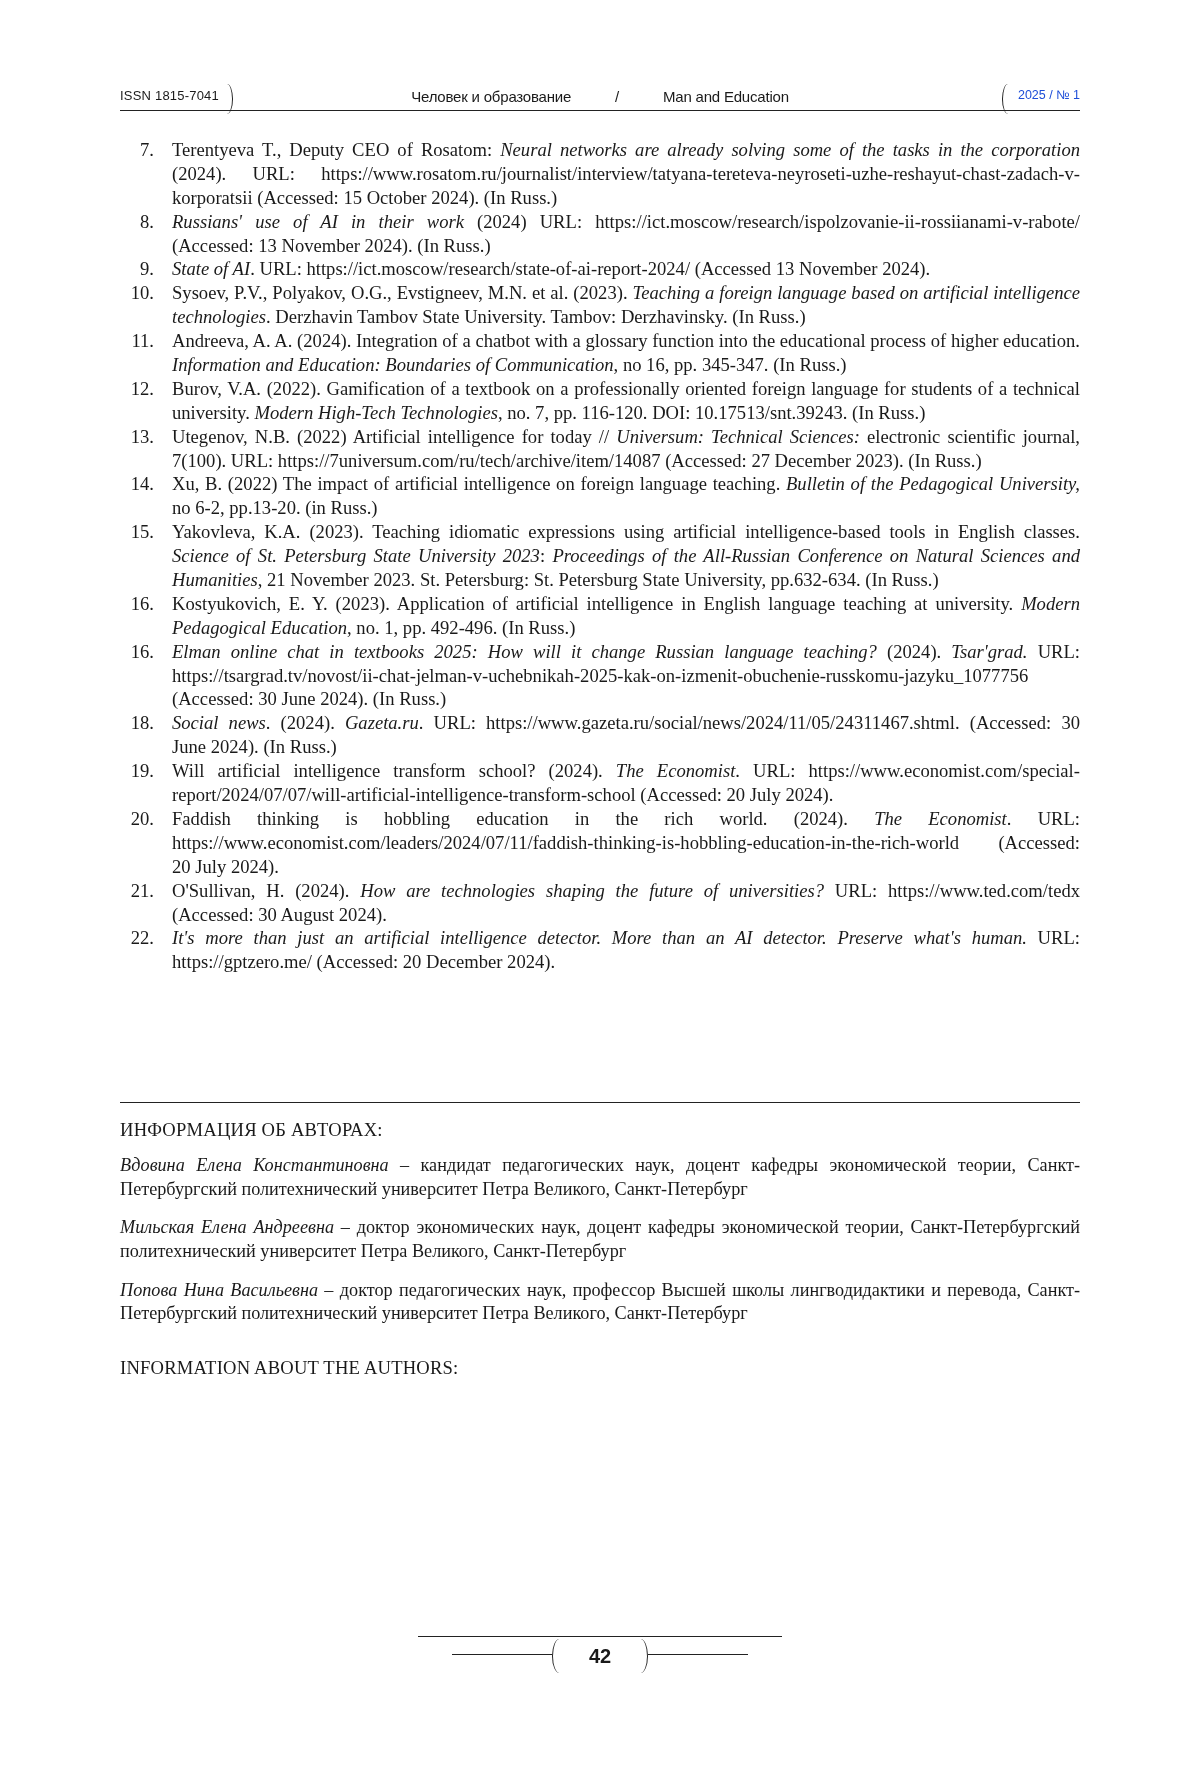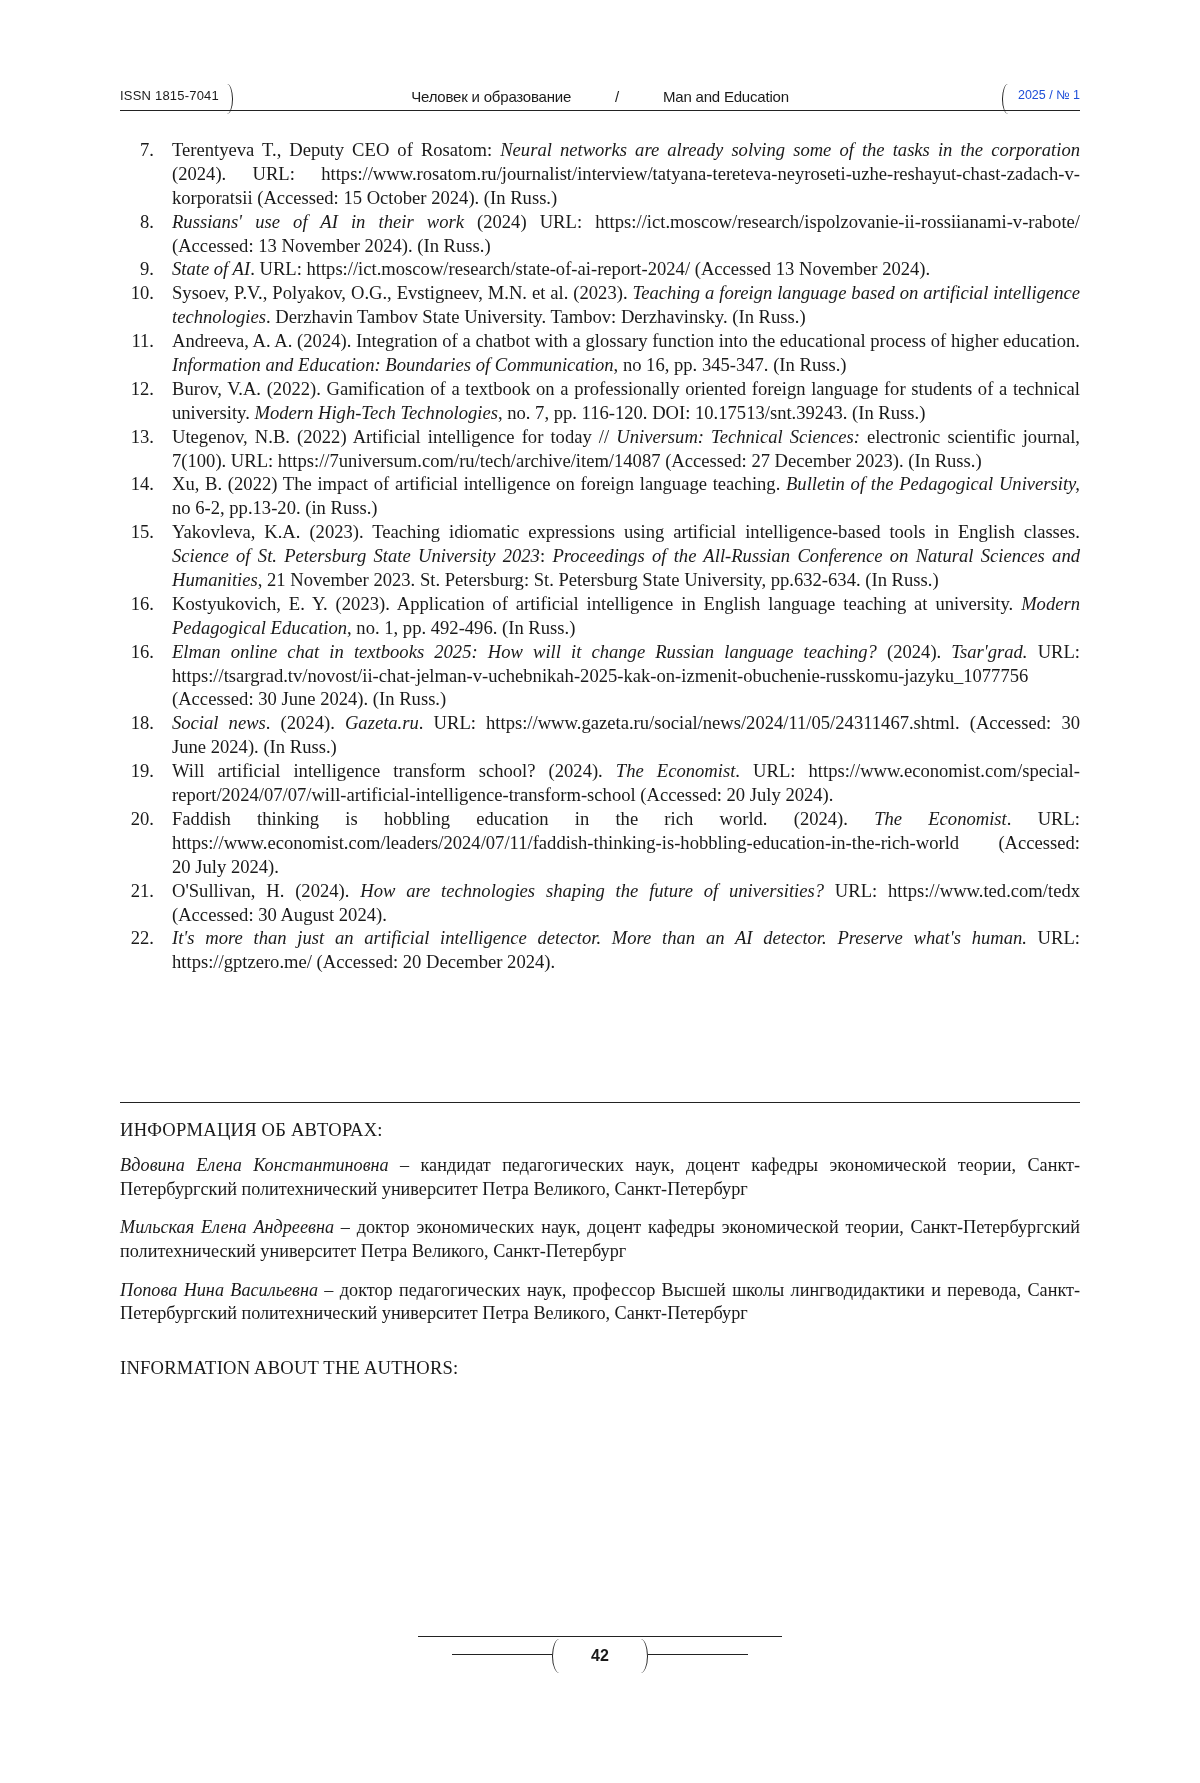--- a/index.html
+++ b/index.html
@@ -177,21 +177,21 @@
   .pagebox {
     position: absolute;
     left: 552px;
     top: 3px;
     width: 96px;
     height: 34px;
     background: #fff;
     text-align: center;
     font-family: "Liberation Sans", sans-serif;
     font-weight: bold;
-    font-size: 16px;
+    font-size: 20px;
     line-height: 34px;
   }
   .pagebox .cl, .pagebox .cr {
     position: absolute;
     top: 0;
     width: 16px;
     height: 34px;
   }
   .pagebox .cl {
     left: 0;

